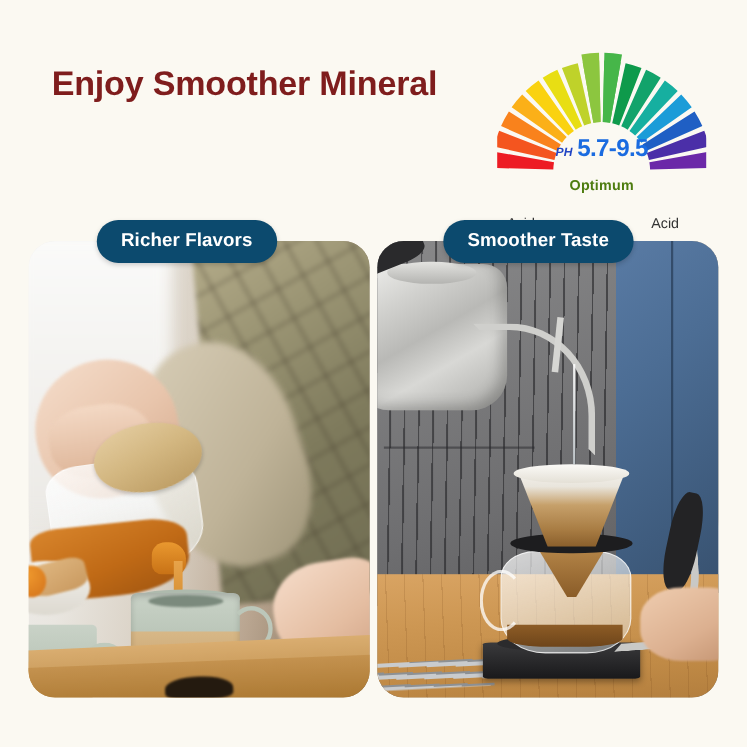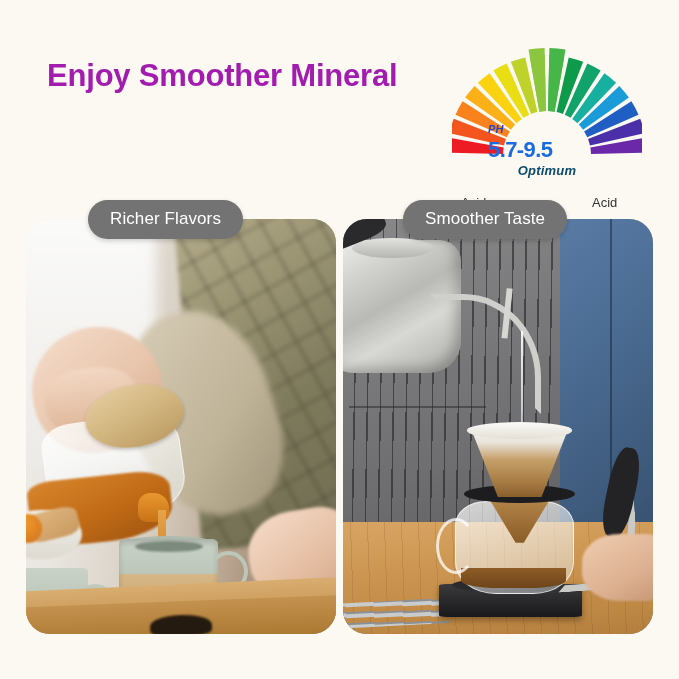--- a/index.html
+++ b/index.html
@@ -12,47 +12,47 @@
   }
   .page{position:relative;width:679px;height:679px;}
 
   
   .header{
     position:absolute;left:0;top:0;width:679px;height:190px;
   }
   .headline{
     position:absolute;left:47px;top:55px;width:400px;
     font-size:31px;line-height:41px;font-weight:700;
-    color:#a21caf;letter-spacing:-0.2px;
+    color:#7f1d1d;letter-spacing:-0.2px;
   }
   .headline .ln{display:block;}
 
   
   .gauge{
     position:absolute;left:452px;top:40px;width:190px;height:140px;
   }
   .gauge-svg{position:absolute;left:0;top:0;}
   .gauge-center{
     position:absolute;left:36px;top:84px;width:118px;height:44px;
     text-align:center;
   }
   .ph-line{
     white-space:nowrap;line-height:1;
-    display:flex;align-items:baseline;justify-content:center;gap:4px;flex-direction:column;
+    display:flex;align-items:baseline;justify-content:center;gap:4px;
   }
   .ph-label{
     font-size:11px;font-weight:700;color:#2246C4;
     font-style:italic;letter-spacing:0.2px;
   }
   .ph-value{
     font-size:22px;font-weight:700;color:#1A6BE0;letter-spacing:-0.6px;
   }
   .ph-optimum{
-    margin-top:2px;font-size:13px;font-style:italic;font-weight:700;
-    color:#0c4a6e;letter-spacing:0.2px;
+    margin-top:15px;font-size:13px;font-weight:700;
+    color:#4d7c0f;letter-spacing:0.2px;
   }
   .gauge-end{
     position:absolute;top:155px;font-size:13px;color:#333;
   }
   .gauge-end.acid{left:9px;}
   .gauge-end.base{left:140px;}
 
   
   .photos{
     position:absolute;left:26px;top:219px;width:627px;height:415px;
@@ -211,22 +211,22 @@
 
   
   .footnote{
     position:absolute;left:26px;top:644px;
     font-size:12.5px;color:#4a4a4a;letter-spacing:.1px;
   }
 
   
   .badge{
     position:absolute;
-    background:#737373;color:#fff;
-    font-size:17px;font-weight:400;letter-spacing:.1px;
+    background:#0c4a6e;color:#fff;
+    font-size:17px;font-weight:700;letter-spacing:.1px;
     padding:9px 22px 10px;border-radius:20px;
     box-shadow:0 2px 5px rgba(0,0,0,.18);
     white-space:nowrap;z-index:5;
   }
   .badge.left{left:88px;top:200px;}
   .badge.right{left:403px;top:200px;}
 </style>
 </head>
 <body>
 

